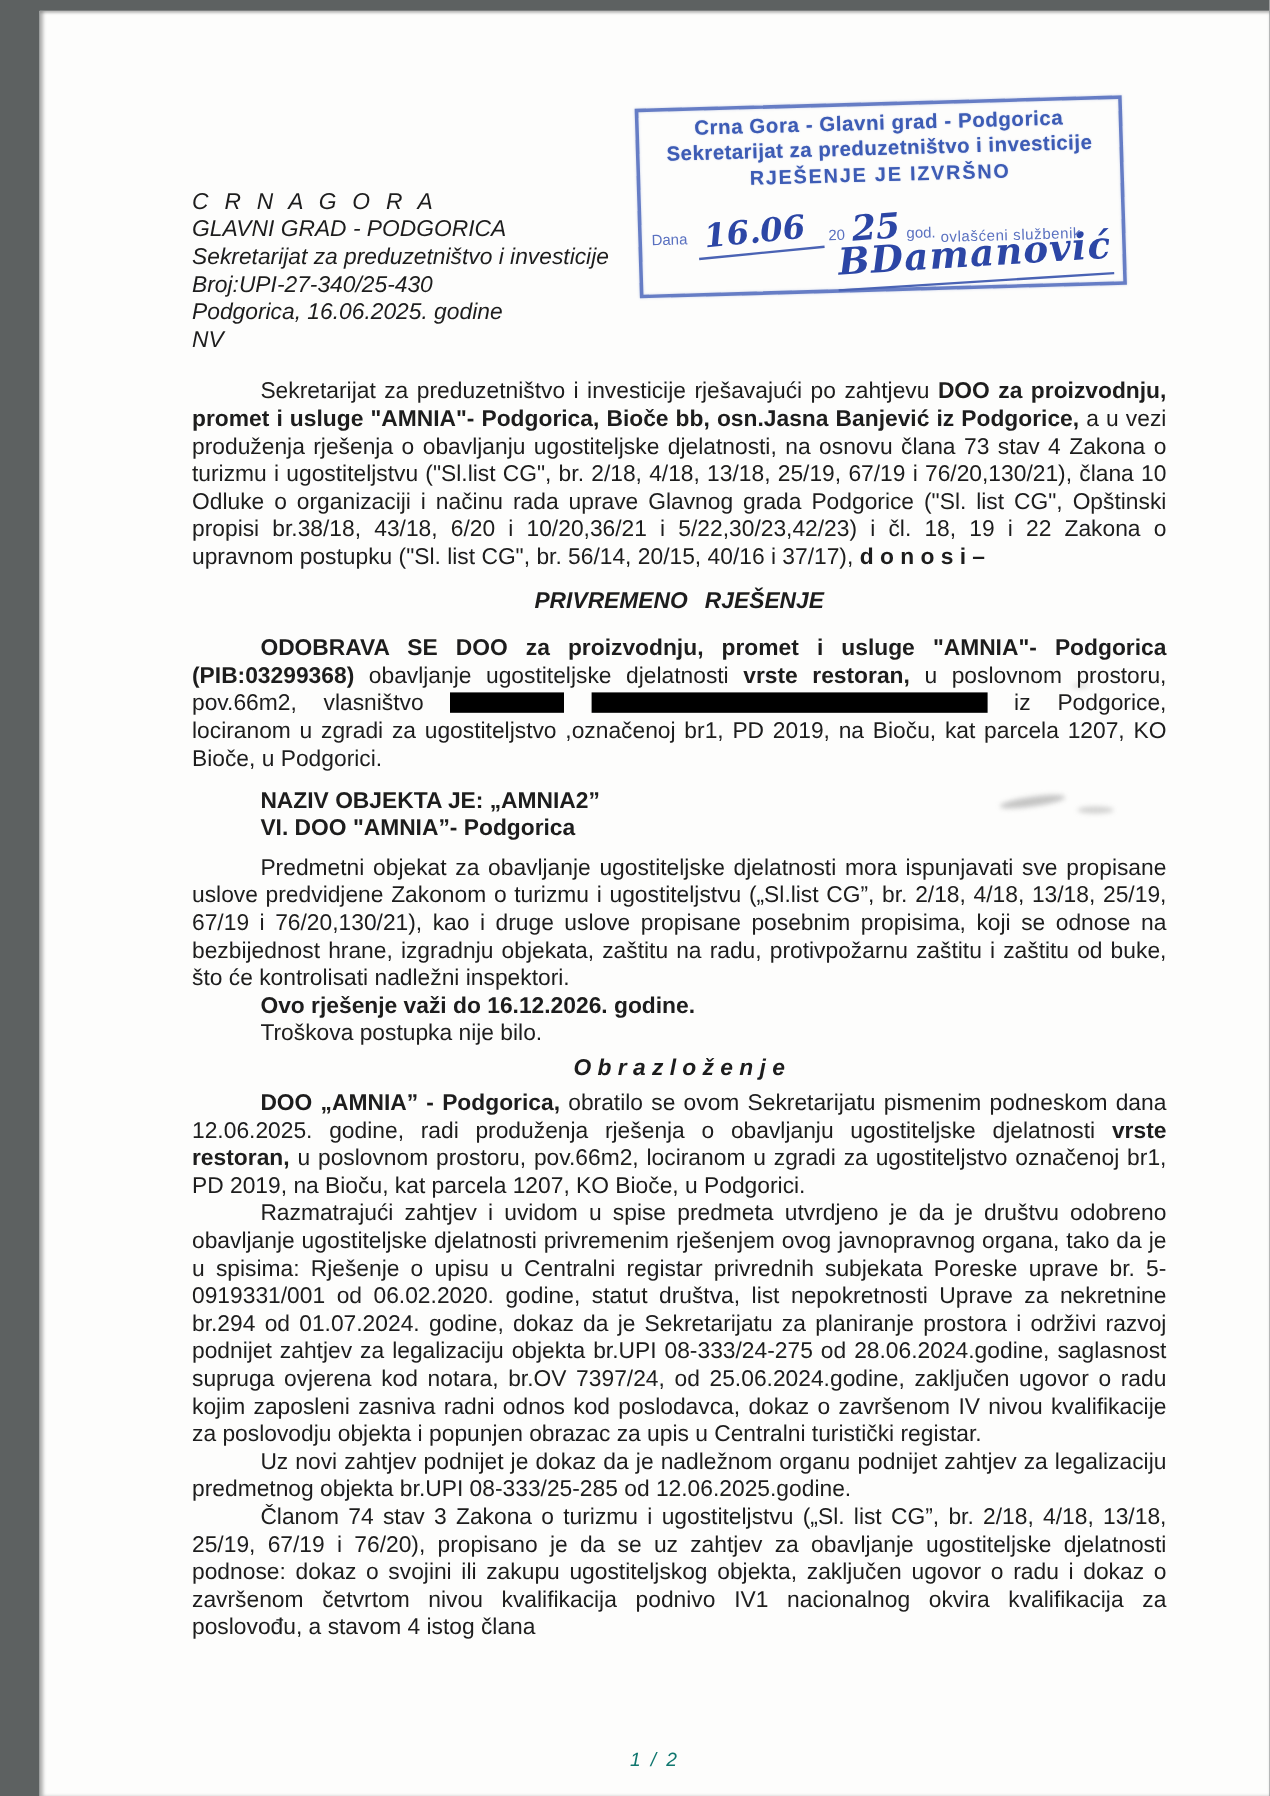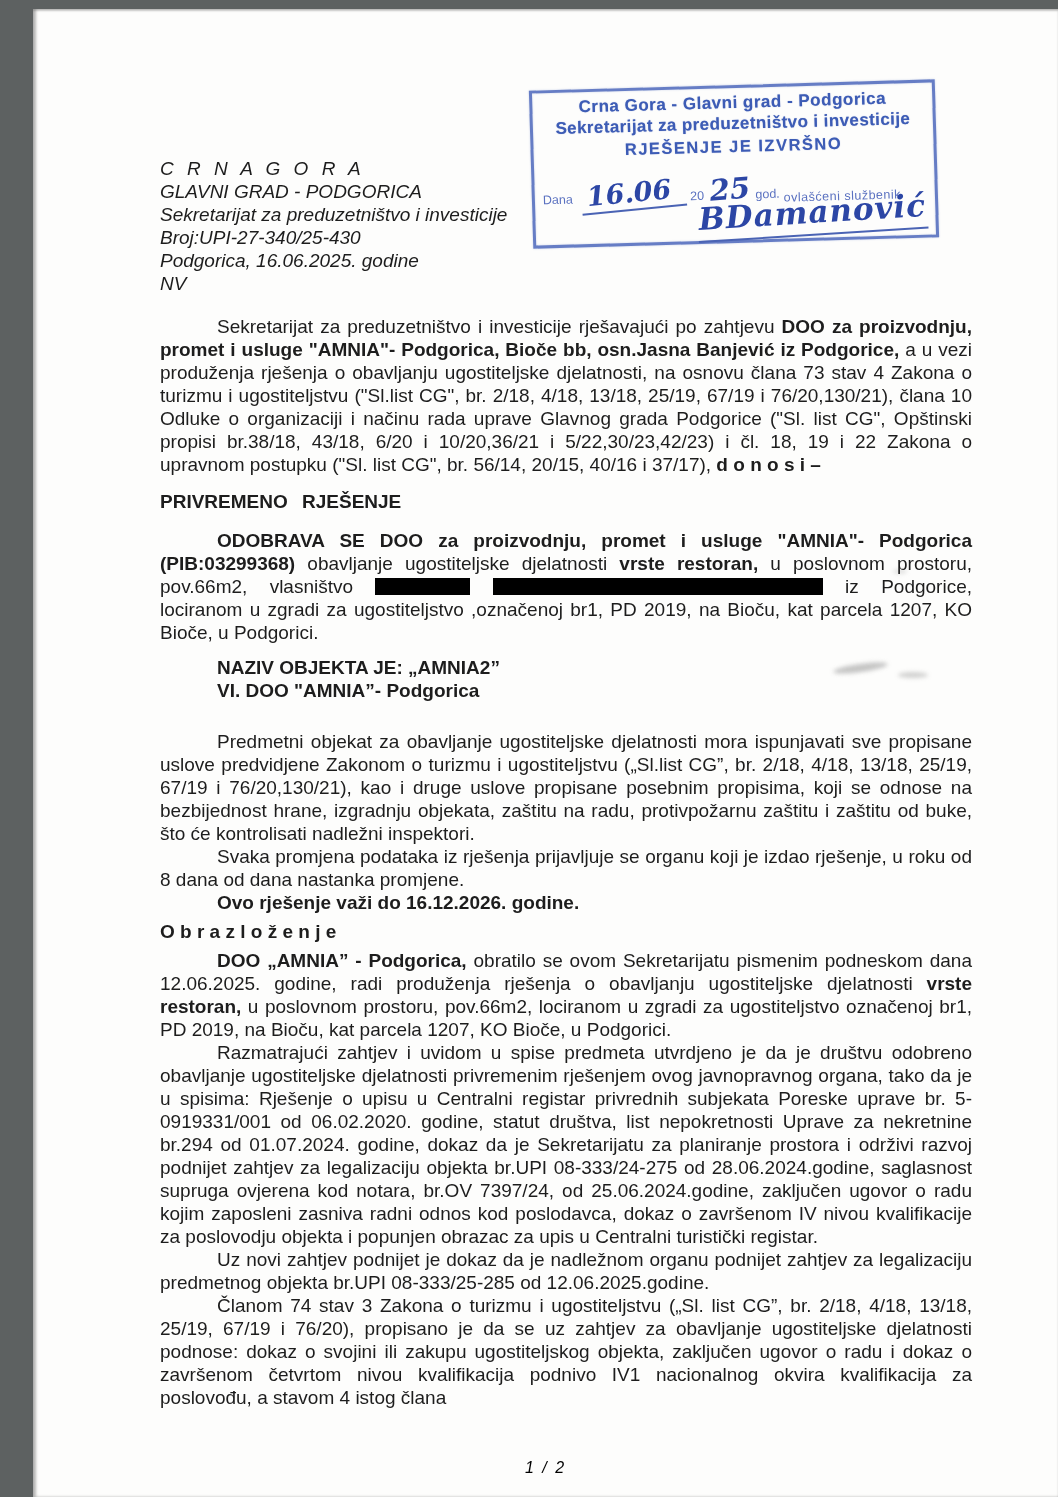--- a/index.html
+++ b/index.html
@@ -21,33 +21,33 @@
     color:#1d1d1d;
     font-size:19px;
     line-height:23px;
   }
   .letterhead div { line-height:23px; white-space:nowrap;font-style:italic; }
   .lh-country { letter-spacing:4px; }
   p { margin:0; text-align:justify; }
   .ind { text-indent:57px; }
   .b { font-weight:bold; }
   .h-center {
-    text-align:left; font-weight:bold;
-    margin:14px 0 16px 0; word-spacing:9px;
+    text-align:center; font-weight:bold;
+    margin:14px 0 16px 0; word-spacing:9px;font-style:italic;
   }
   .h-obraz { margin:6px 0 6px 0; word-spacing:0; }
   .mb12 { margin-bottom:12px; }
   .mt2 { margin-top:20px; }
   .redact {
     display:inline-block; background:#000; height:17px;
     vertical-align:-2px;
   }
   .pageno {
     position:absolute; left:0; right:0; bottom:20px;
-    text-align:center; font-style:italic; font-size:16px; color:#000000;
+    text-align:center; font-style:italic; font-size:16px; color:#0f766e;
     letter-spacing:2px;
   }
   
   .stamp {
     position:absolute; left:498px; top:76px;
     width:400px; height:152px;
     border:3px solid rgba(64,92,183,.8);
     transform:rotate(-1.6deg);
     color:#3d5cb5;
     box-shadow:0 0 2px rgba(64,92,183,.3), inset 0 0 2px rgba(64,92,183,.3);
@@ -110,28 +110,28 @@
       <div>NV</div>
     </div>
 
     <p class="ind mt2"><span>Sekretarijat za preduzetništvo i investicije rješavajući po zahtjevu </span><span class="b">DOO za proizvodnju, promet i usluge "AMNIA"- Podgorica, Bioče bb, osn.Jasna Banjević iz Podgorice,</span><span> a u vezi produženja rješenja o obavljanju ugostiteljske djelatnosti, na osnovu člana 73 stav 4 Zakona o turizmu i ugostiteljstvu ("Sl.list CG", br. 2/18, 4/18, 13/18, 25/19, 67/19 i 76/20,130/21), člana 10 Odluke o organizaciji i načinu rada uprave Glavnog grada Podgorice ("Sl. list CG", Opštinski propisi br.38/18, 43/18, 6/20 i 10/20,36/21 i 5/22,30/23,42/23) i čl. 18, 19 i 22 Zakona o upravnom postupku ("Sl. list CG", br. 56/14, 20/15, 40/16 i 37/17), </span><span class="b">d o n o s i –</span></p>
 
     <p class="h-center">PRIVREMENO RJEŠENJE</p>
 
     <p class="ind mb12"><span class="b">ODOBRAVA SE DOO za proizvodnju, promet i usluge "AMNIA"- Podgorica (PIB:03299368)</span><span> obavljanje ugostiteljske djelatnosti </span><span class="b">vrste restoran,</span><span> u poslovnom prostoru, pov.66m2, vlasništvo </span><span class="redact" style="width:95px"></span> <span class="redact" style="width:330px"></span><span> iz Podgorice, lociranom u zgradi za ugostiteljstvo ,označenoj br1, PD 2019, na Bioču, kat parcela 1207, KO Bioče, u Podgorici.</span></p>
 
 
-    <div style="margin-bottom:28px">
+    <div style="margin-bottom:10px">
       <p class="b ind" style="text-align:left">NAZIV OBJEKTA JE: „AMNIA2”</p>
       <p class="b ind" style="text-align:left">VI. DOO "AMNIA”- Podgorica</p>
     </div>
 
     <p class="ind">Predmetni objekat za obavljanje ugostiteljske djelatnosti mora ispunjavati sve propisane uslove predvidjene Zakonom o turizmu i ugostiteljstvu („Sl.list CG”, br. 2/18, 4/18, 13/18, 25/19, 67/19 i 76/20,130/21), kao i druge uslove propisane posebnim propisima, koji se odnose na bezbijednost hrane, izgradnju objekata, zaštitu na radu, protivpožarnu zaštitu i zaštitu od buke, što će kontrolisati nadležni inspektori.</p>
-    <p class="ind">Svaka promjena podataka iz rješenja prijavljuje se organu koji je izdao rješenje, u roku od 8 dana od dana nastanka promjene.</p>
     <p class="b ind">Ovo rješenje važi do 16.12.2026. godine.</p>
+    <p class="ind">Troškova postupka nije bilo.</p>
 
     <p class="h-center h-obraz">O b r a z l o ž e n j e</p>
 
     <p class="ind"><span class="b">DOO „AMNIA” - Podgorica,</span><span> obratilo se ovom Sekretarijatu pismenim podneskom dana 12.06.2025. godine, radi produženja rješenja o obavljanju ugostiteljske djelatnosti </span><span class="b">vrste restoran,</span><span> u poslovnom prostoru, pov.66m2, lociranom u zgradi za ugostiteljstvo označenoj br1, PD 2019, na Bioču, kat parcela 1207, KO Bioče, u Podgorici.</span></p>
 
     <p class="ind">Razmatrajući zahtjev i uvidom u spise predmeta utvrdjeno je da je društvu odobreno obavljanje ugostiteljske djelatnosti privremenim rješenjem ovog javnopravnog organa, tako da je u spisima: Rješenje o upisu u Centralni registar privrednih subjekata Poreske uprave br. 5-0919331/001 od 06.02.2020. godine, statut društva, list nepokretnosti Uprave za nekretnine br.294 od 01.07.2024. godine, dokaz da je Sekretarijatu za planiranje prostora i održivi razvoj podnijet zahtjev za legalizaciju objekta br.UPI 08-333/24-275 od 28.06.2024.godine, saglasnost supruga ovjerena kod notara, br.OV 7397/24, od 25.06.2024.godine, zaključen ugovor o radu kojim zaposleni zasniva radni odnos kod poslodavca, dokaz o završenom IV nivou kvalifikacije za poslovodju objekta i popunjen obrazac za upis u Centralni turistički registar.</p>
     <p class="ind">Uz novi zahtjev podnijet je dokaz da je nadležnom organu podnijet zahtjev za legalizaciju predmetnog objekta br.UPI 08-333/25-285 od 12.06.2025.godine.</p>
     <p class="ind">Članom 74 stav 3 Zakona o turizmu i ugostiteljstvu („Sl. list CG”, br. 2/18, 4/18, 13/18, 25/19, 67/19 i 76/20), propisano je da se uz zahtjev za obavljanje ugostiteljske djelatnosti podnose: dokaz o svojini ili zakupu ugostiteljskog objekta, zaključen ugovor o radu i dokaz o završenom četvrtom nivou kvalifikacija podnivo IV1 nacionalnog okvira kvalifikacija za poslovođu, a stavom 4 istog člana</p>
 
   </div>

